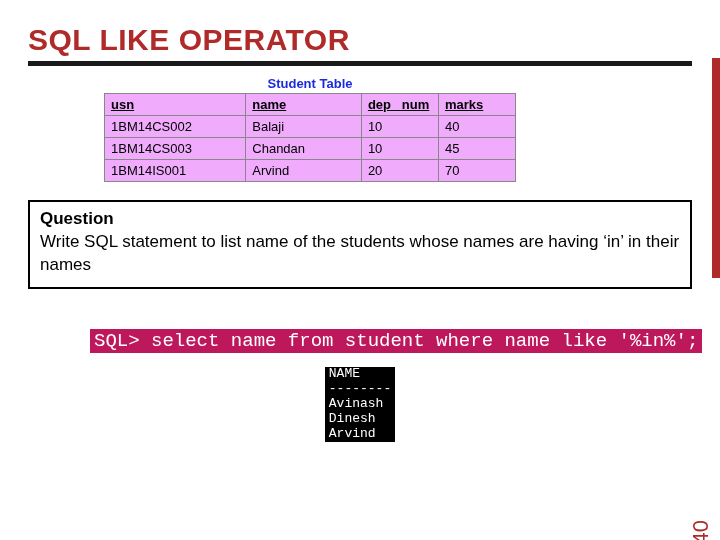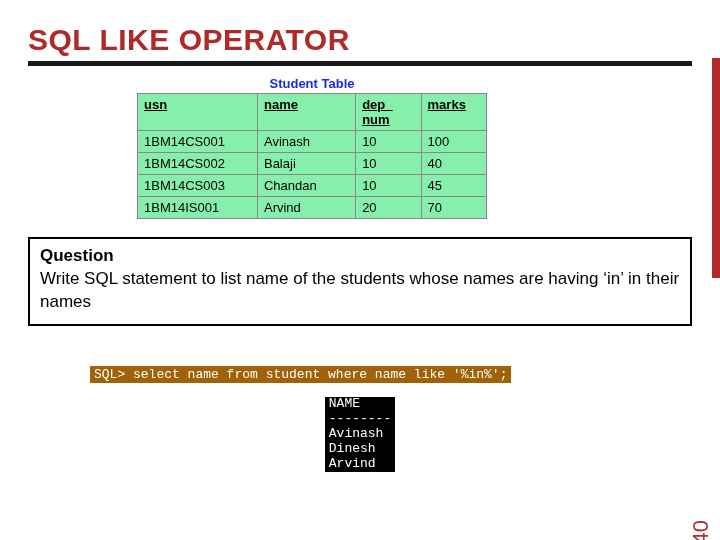--- a/index.html
+++ b/index.html
@@ -34,40 +34,40 @@
   }
   .accent-bar {
     position: absolute;
     right: 0;
     top: 58px;
     width: 8px;
     height: 220px;
     background: #b02a2a;
   }
   .table-wrap {
-    margin-left: 109px;
-    width: 350px;
+    margin-left: 76px;
+    width: 412px;
   }
   .table-caption {
     color: #1a2adf;
     font-weight: bold;
     font-size: 13px;
     text-align: center;
     margin-bottom: 2px;
   }
   table.student {
     border-collapse: collapse;
     width: 100%;
     font-size: 13px;
   }
   table.student th, table.student td {
     border: 1px solid #888;
     padding: 3px 6px;
     text-align: left;
-    background: #86efac;
+    background: #f0abfc;
   }
   table.student th {
     font-weight: bold;
     text-decoration: underline;
     vertical-align: top;
   }
   table.student th:nth-child(1) { width: 110px; }
   table.student th:nth-child(2) { width: 90px; }
   table.student th:nth-child(3) { width: 60px; }
   table.student th:nth-child(4) { width: 60px; }
@@ -78,22 +78,22 @@
     font-size: 17px;
     line-height: 1.35;
   }
   .question-box .q-label { font-weight: bold; }
   .sql-block {
     margin: 20px auto 0 auto;
     width: 540px;
   }
   .sql-line {
     font-family: 'Courier New', monospace;
-    font-size: 13px;
-    background: #a16207;
+    font-size: 19px;
+    background: #be185d;
     color: #fff;
     padding: 1px 4px;
     white-space: pre;
     display: inline-block;
     margin-top: 20px;
   }
   .result-block {
     margin: 14px auto 0 auto;
     width: fit-content;
   }
@@ -132,26 +132,20 @@
       <thead>
         <tr>
           <th>usn</th>
           <th>name</th>
           <th>dep_ num</th>
           <th>marks</th>
         </tr>
       </thead>
       <tbody>
         <tr>
-          <td>1BM14CS001</td>
-          <td>Avinash</td>
-          <td>10</td>
-          <td>100</td>
-        </tr>
-        <tr>
           <td>1BM14CS002</td>
           <td>Balaji</td>
           <td>10</td>
           <td>40</td>
         </tr>
         <tr>
           <td>1BM14CS003</td>
           <td>Chandan</td>
           <td>10</td>
           <td>45</td>

